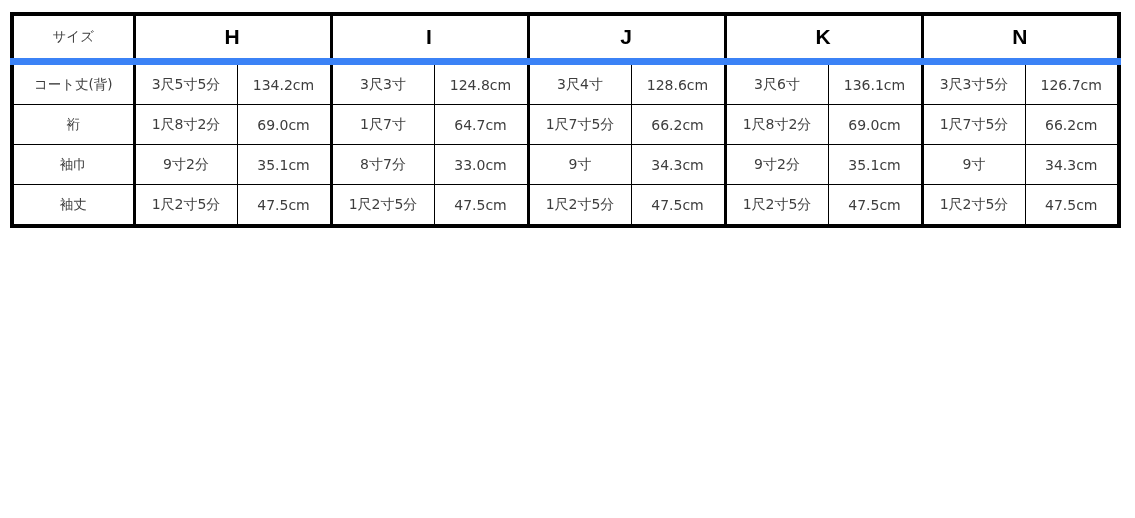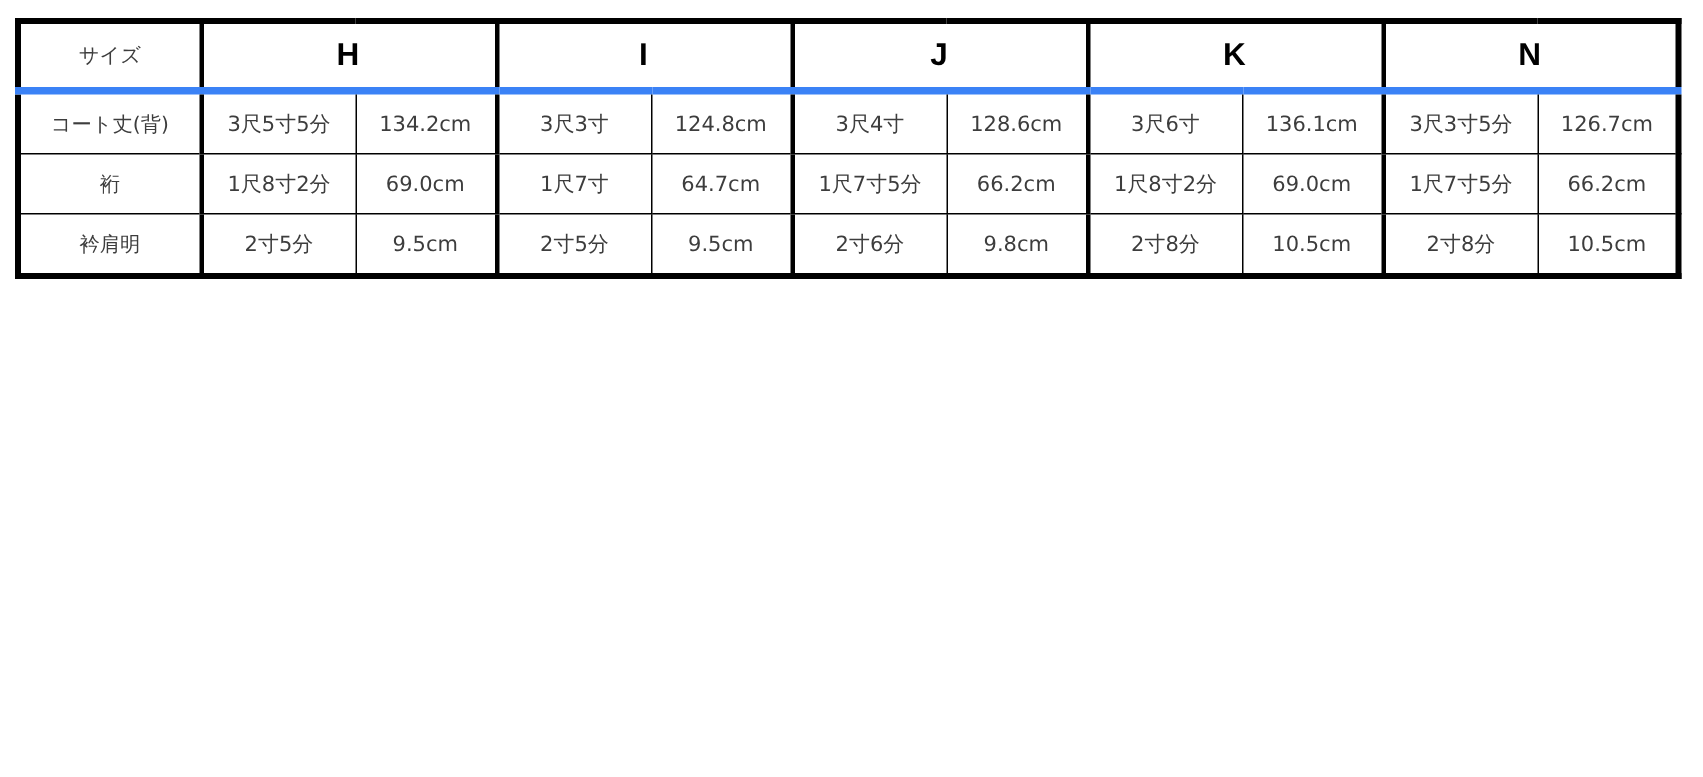--- a/index.html
+++ b/index.html
@@ -27,21 +27,21 @@
     vertical-align: middle;
     color: #3d3d3d;
     font-size: 14px;
     padding: 0;
     white-space: nowrap;
     overflow: hidden;
   }
   tr.hdr  td { height: 42px; }
   tr.data td { height: 39px; }
   td.thick-l { border-left: 3px solid #000000; }
-  tr.thick-t td { border-top: 5px solid #3b82f6; }
+  tr.thick-t td { border-top: 7px solid #3b82f6; }
   td.size-head {
     font-weight: bold;
     color: #000000;
     font-size: 21px;
     font-family: "Liberation Sans", "DejaVu Sans", sans-serif;
     letter-spacing: 1px;
   }
   td.row-label { font-size: 13.5px; }
 </style>
 </head>
@@ -95,33 +95,46 @@
     <td class="thick-l">1尺7寸</td>
     <td>64.7cm</td>
     <td class="thick-l">1尺7寸5分</td>
     <td>66.2cm</td>
     <td class="thick-l">1尺8寸2分</td>
     <td>69.0cm</td>
     <td class="thick-l">1尺7寸5分</td>
     <td>66.2cm</td>
   </tr>
 
+  <tr class="data">
+    <td class="row-label">袖巾</td>
+    <td class="thick-l">9寸2分</td>
+    <td>35.1cm</td>
+    <td class="thick-l">8寸7分</td>
+    <td>33.0cm</td>
+    <td class="thick-l">9寸</td>
+    <td>34.3cm</td>
+    <td class="thick-l">9寸2分</td>
+    <td>35.1cm</td>
+    <td class="thick-l">9寸</td>
+    <td>34.3cm</td>
+  </tr>
+
+  <tr class="data">
+    <td class="row-label">袖丈</td>
+    <td class="thick-l">1尺2寸5分</td>
+    <td>47.5cm</td>
+    <td class="thick-l">1尺2寸5分</td>
+    <td>47.5cm</td>
+    <td class="thick-l">1尺2寸5分</td>
+    <td>47.5cm</td>
+    <td class="thick-l">1尺2寸5分</td>
+    <td>47.5cm</td>
+    <td class="thick-l">1尺2寸5分</td>
+    <td>47.5cm</td>
+  </tr>
 
 
 
 
 
-
-  <tr class="data">
-    <td class="row-label">衿肩明</td>
-    <td class="thick-l">2寸5分</td>
-    <td>9.5cm</td>
-    <td class="thick-l">2寸5分</td>
-    <td>9.5cm</td>
-    <td class="thick-l">2寸6分</td>
-    <td>9.8cm</td>
-    <td class="thick-l">2寸8分</td>
-    <td>10.5cm</td>
-    <td class="thick-l">2寸8分</td>
-    <td>10.5cm</td>
-  </tr>
 </tbody>
   </table>
 
 </body></html>

